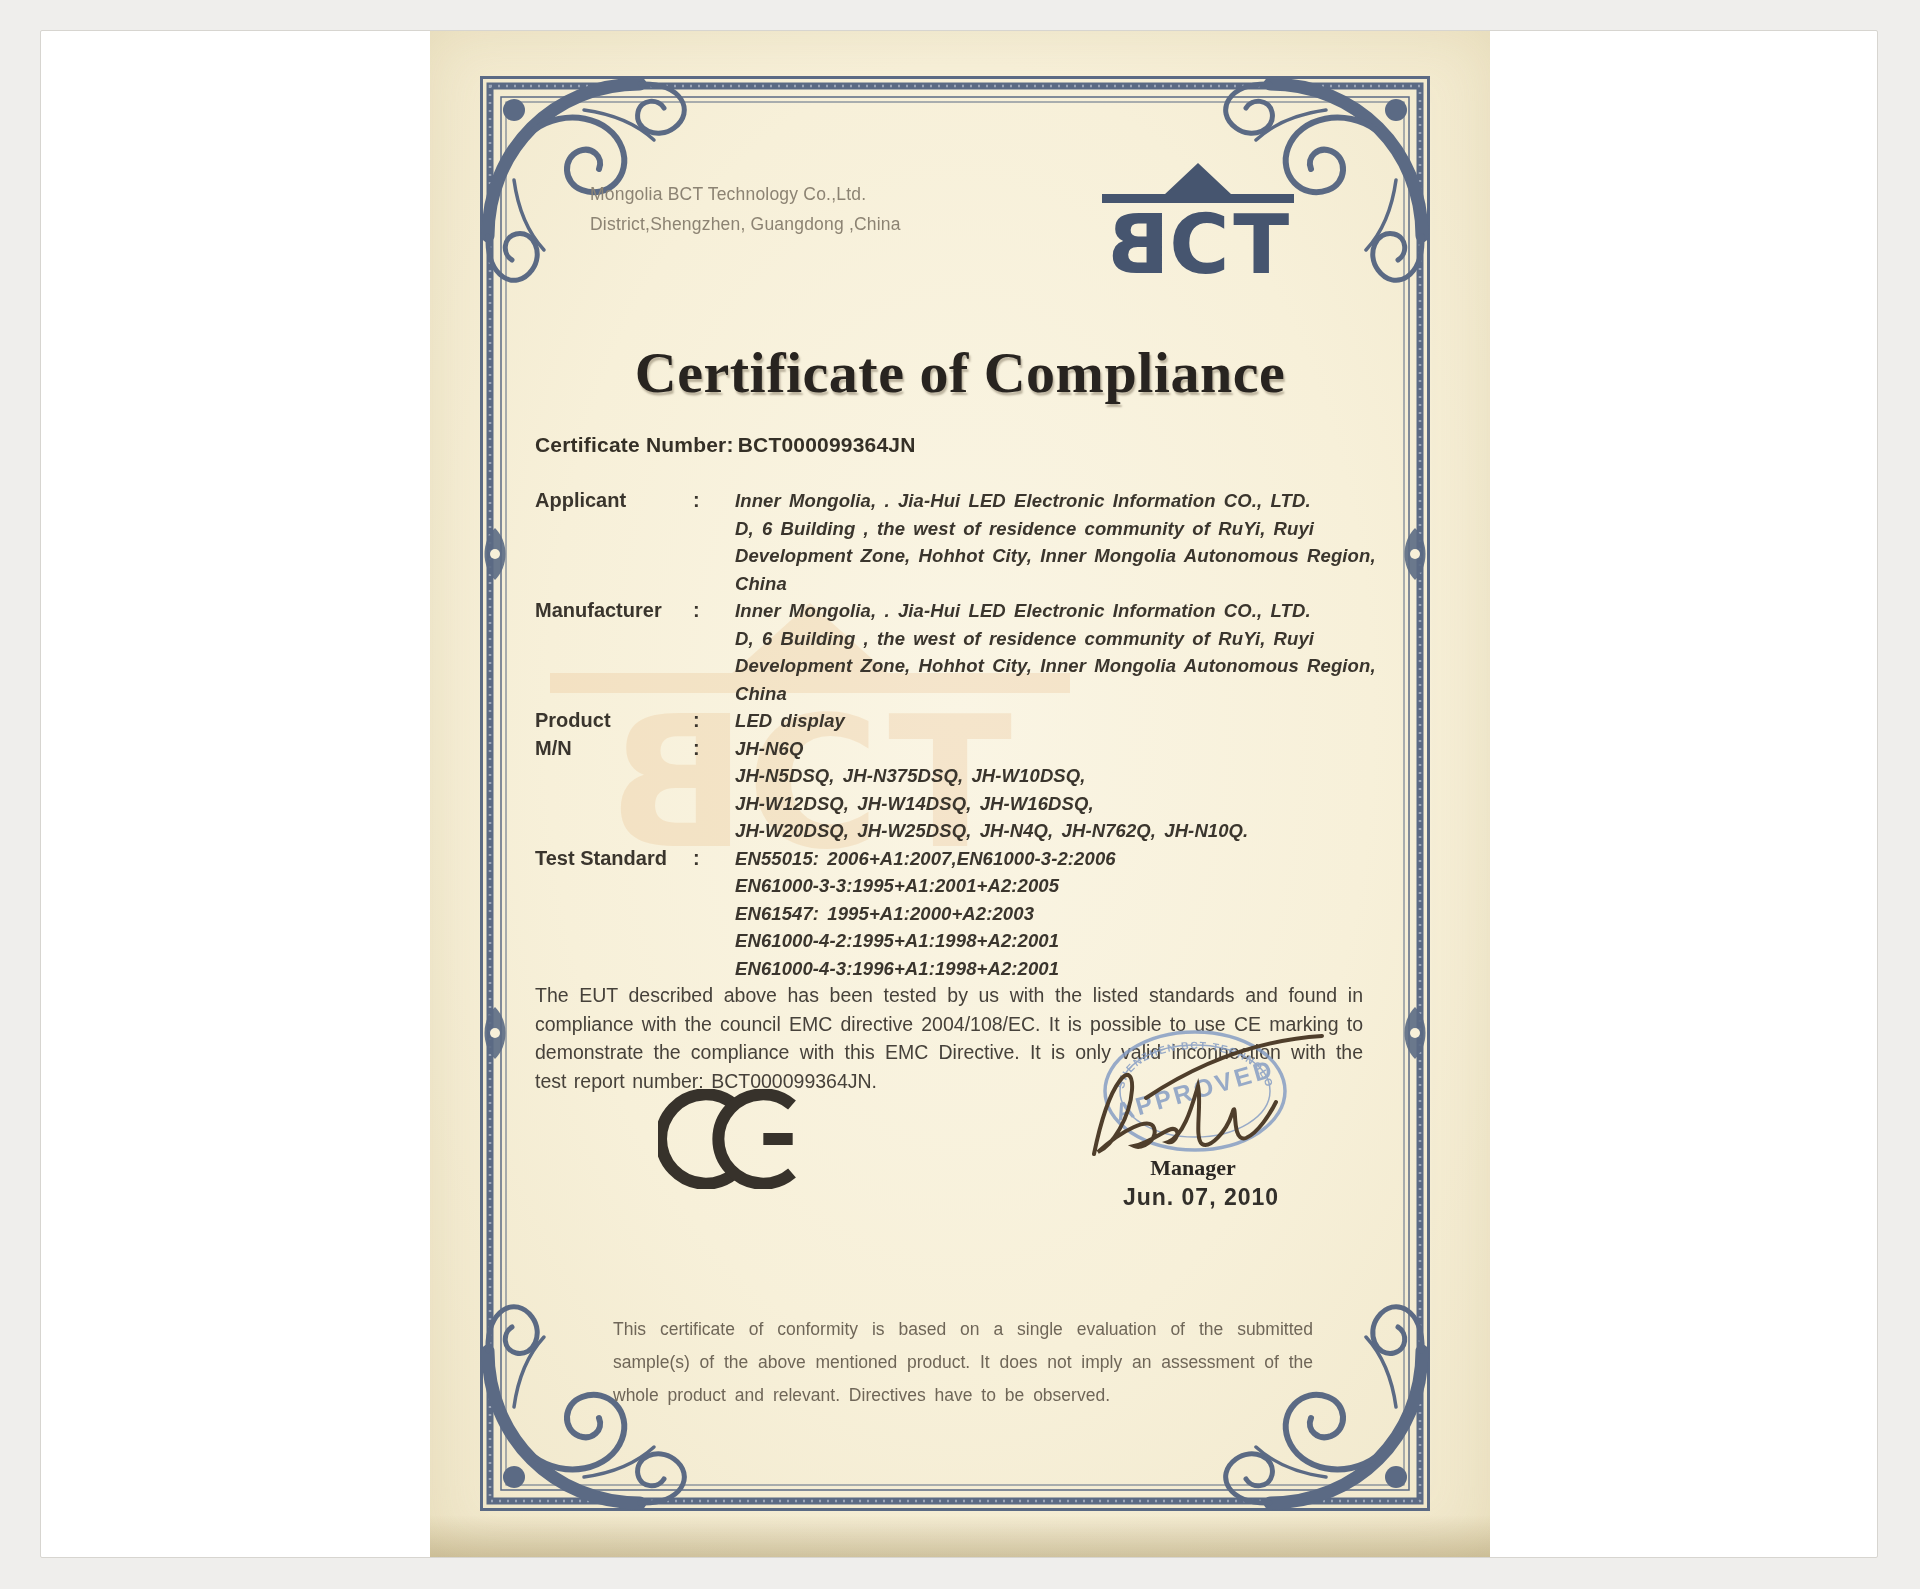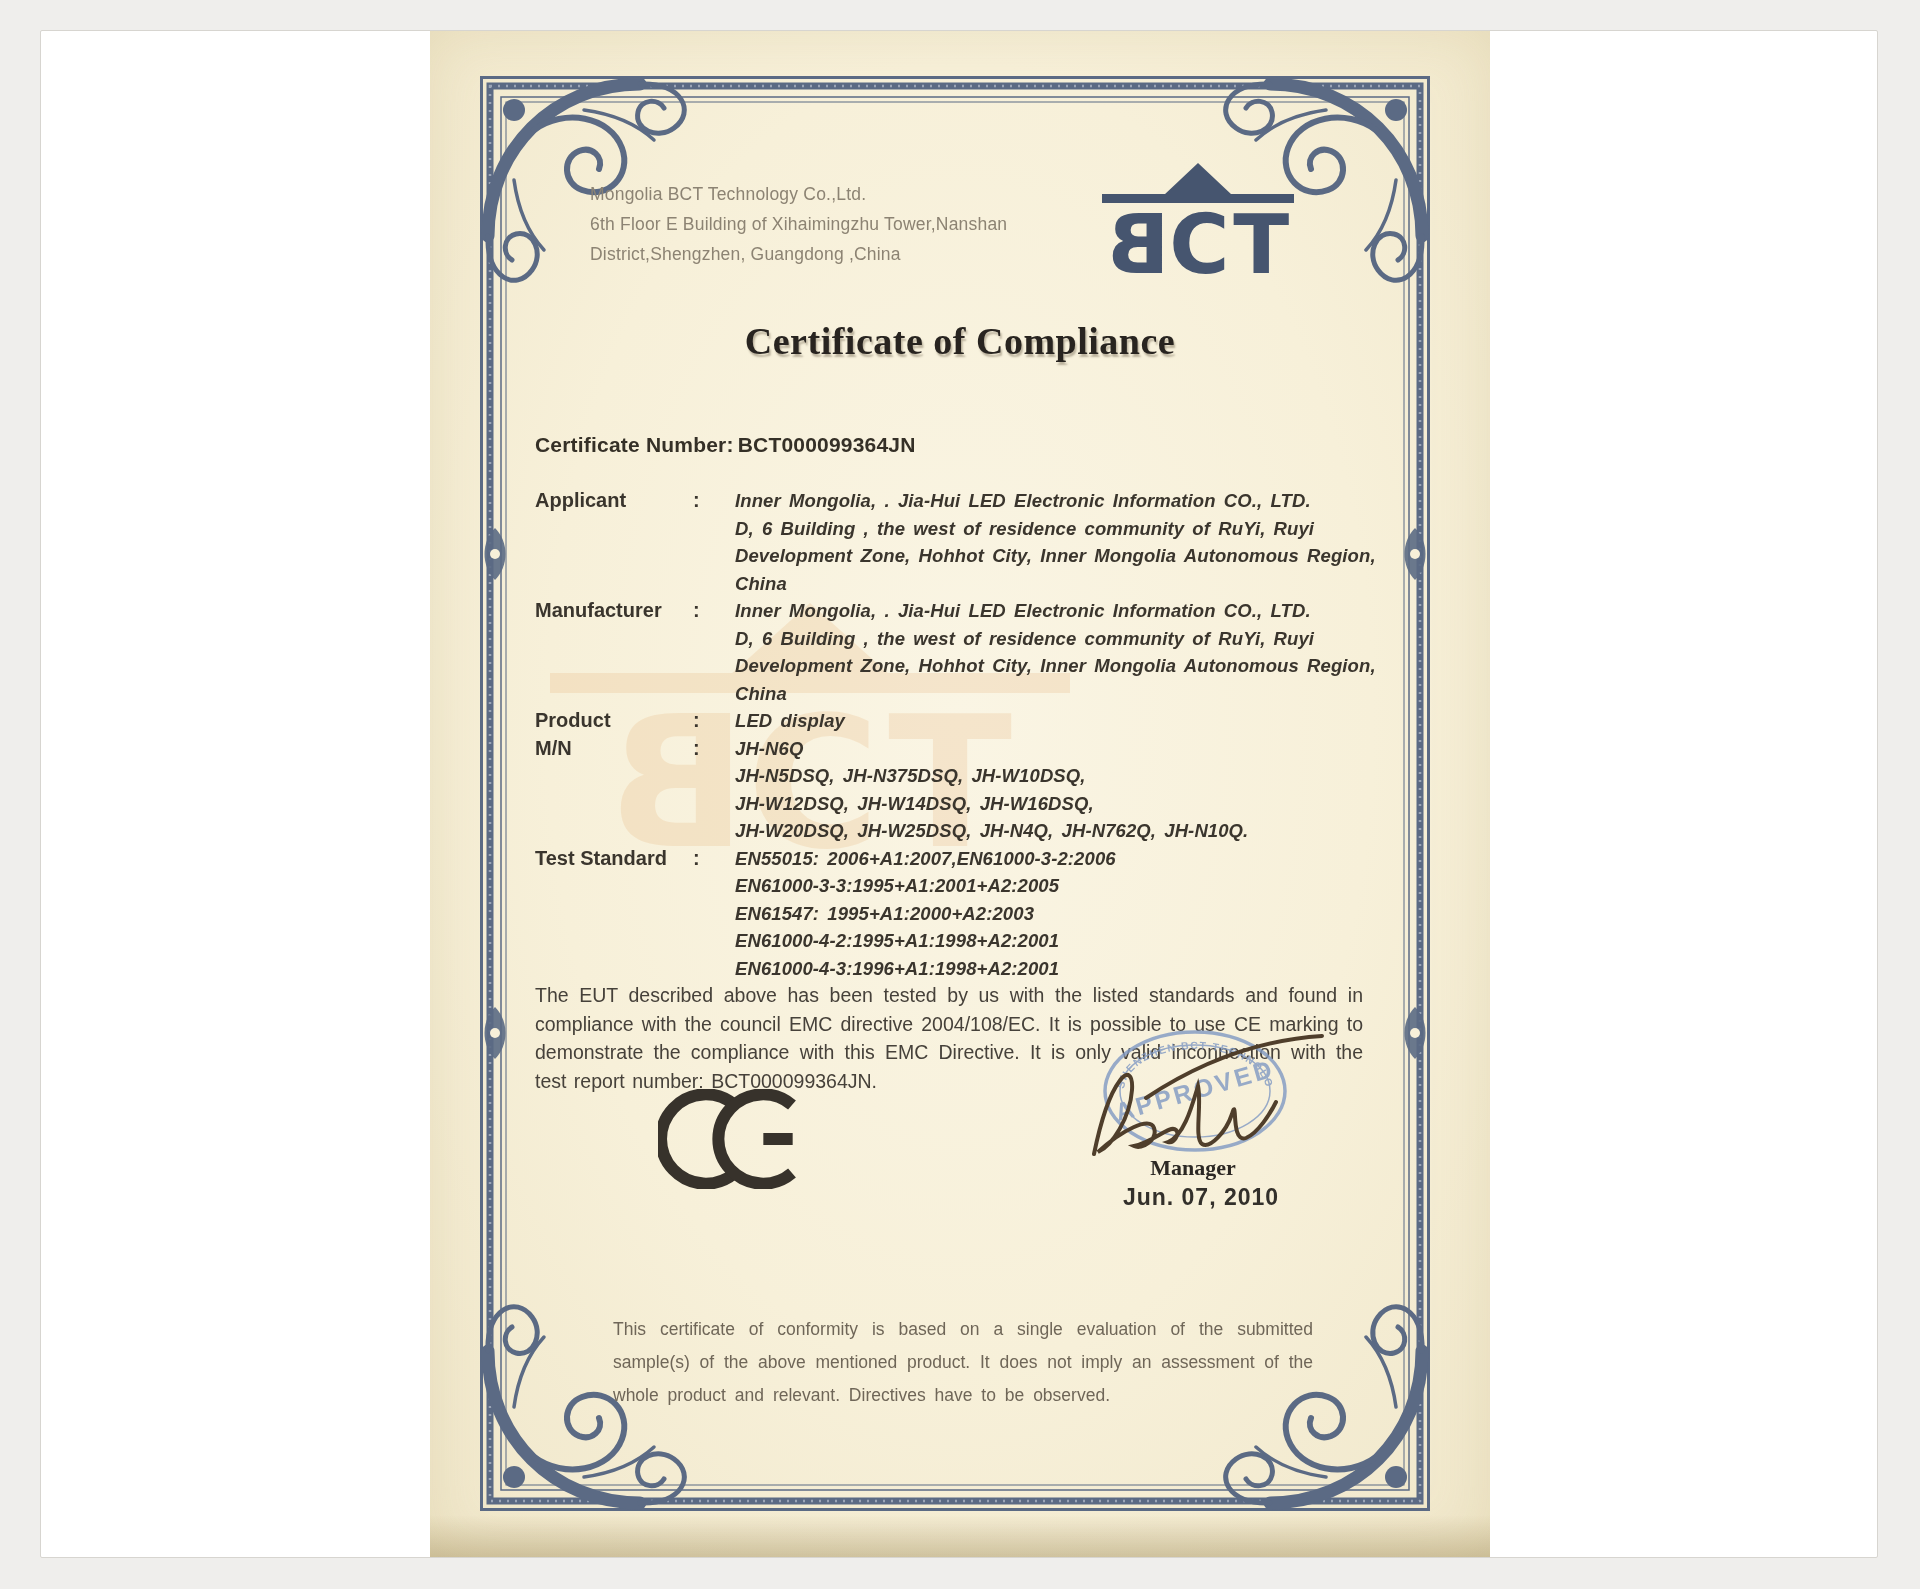--- a/index.html
+++ b/index.html
@@ -23,22 +23,22 @@
     background:linear-gradient(to bottom, rgba(160,140,90,0), rgba(150,130,80,.35));
   }
   .frame{position:absolute;left:50px;top:45px;}
   .watermark{position:absolute;left:100px;top:572px;width:560px;text-align:center;opacity:.13;}
   .wm-text{font-family:"DejaVu Sans",sans-serif;font-weight:bold;font-size:182px;line-height:168px;color:#d9832f;letter-spacing:8px;}
   .wm-flip,.logo-flip{display:inline-block;transform:scaleX(-1);}
   .company{position:absolute;left:160px;top:148px;font-size:17.5px;line-height:30px;color:#8c8373;letter-spacing:.2px;}
   .logo{position:absolute;left:672px;top:132px;width:192px;text-align:center;color:#46556f;}
   .logo-text{font-family:"DejaVu Sans",sans-serif;font-weight:bold;font-size:82px;line-height:78px;letter-spacing:4px;margin-top:-3px;}
   .title{
-    position:absolute;left:0;top:288px;width:100%;text-align:center;
-    font-family:"Liberation Serif",serif;font-weight:bold;font-size:38px;letter-spacing:.5px;
+    position:absolute;left:0;top:308px;width:100%;text-align:center;
+    font-family:"Liberation Serif",serif;font-weight:bold;font-size:58px;letter-spacing:.5px;
     color:#282420;text-shadow:1.5px 2.5px 2px rgba(90,75,55,.38);
   }
   .certnum{position:absolute;left:105px;top:402px;font-size:21px;font-weight:bold;color:#353027;letter-spacing:.2px;}
   .certnum .num{margin-left:4px;}
   .fields{position:absolute;left:105px;top:456px;width:848px;}
   .frow{display:flex;font-weight:bold;color:#3a352d;}
   .flabel{width:158px;font-size:20px;line-height:27.5px;}
   .fcolon{width:42px;font-size:20px;line-height:27.5px;}
   .fvalue{flex:1;font-size:18.5px;line-height:27.5px;white-space:pre-line;word-spacing:3px;letter-spacing:.1px;font-style:italic;}
   .statement{
@@ -100,21 +100,20 @@
     <div class="watermark">
       <svg width="540" height="92" viewBox="0 0 540 92">
         <polygon points="270,0 350,72 190,72" fill="#d9832f"></polygon>
         <rect x="10" y="70" width="520" height="20" fill="#d9832f"></rect>
       </svg>
       <div class="wm-text"><span class="wm-flip">B</span>CT</div>
     </div>
 
     <div class="company">
       <div>Mongolia BCT Technology Co.,Ltd.</div>
-      <div>6th Floor E Building of Xihaimingzhu Tower,Nanshan</div>
       <div>District,Shengzhen, Guangdong ,China</div>
     </div>
 
     <div class="logo">
       <svg width="192" height="42" viewBox="0 0 192 42">
         <polygon points="96,0 130,32 62,32" fill="#46556f"></polygon>
         <rect x="0" y="31" width="192" height="9" fill="#46556f"></rect>
       </svg>
       <div class="logo-text"><span class="logo-flip">B</span><span>CT</span></div>
     </div>

